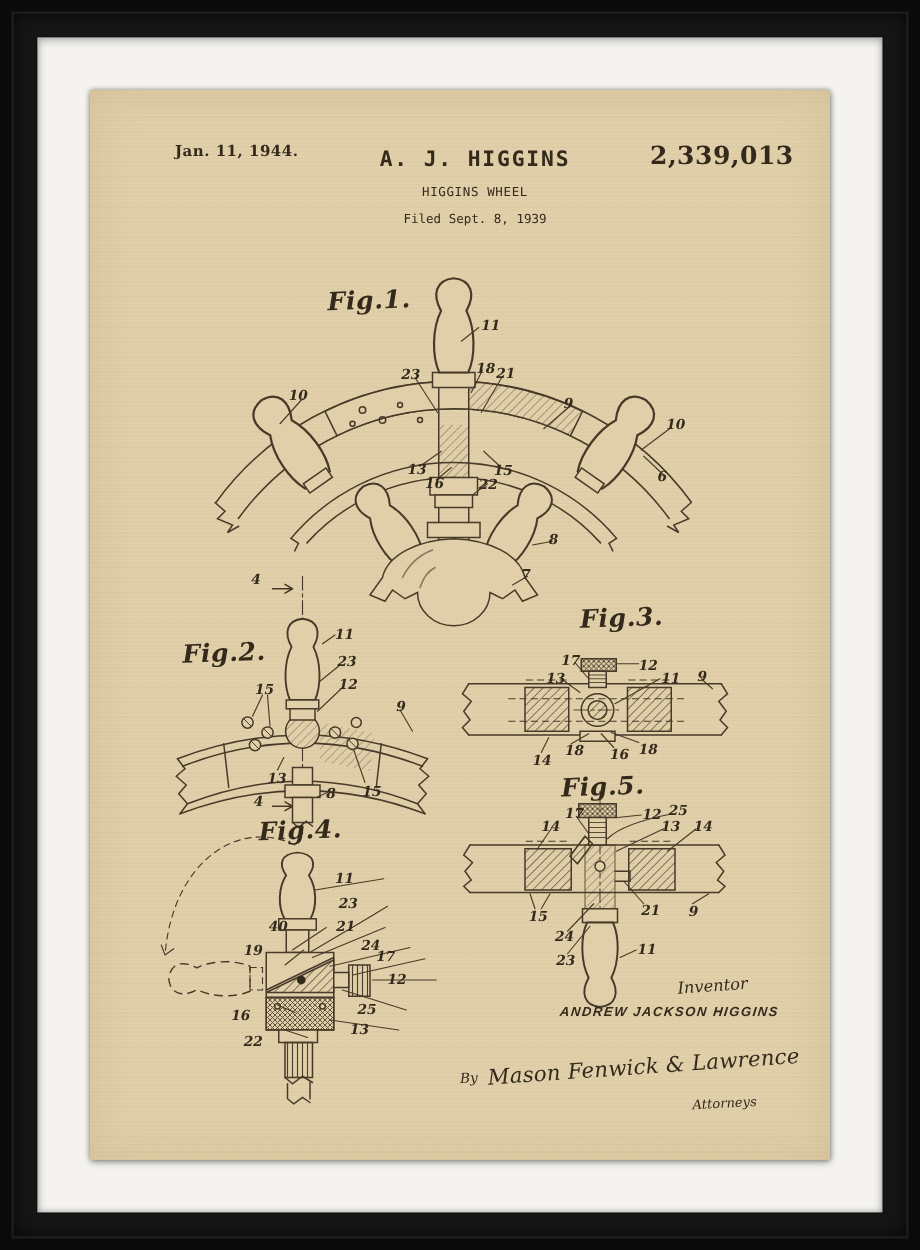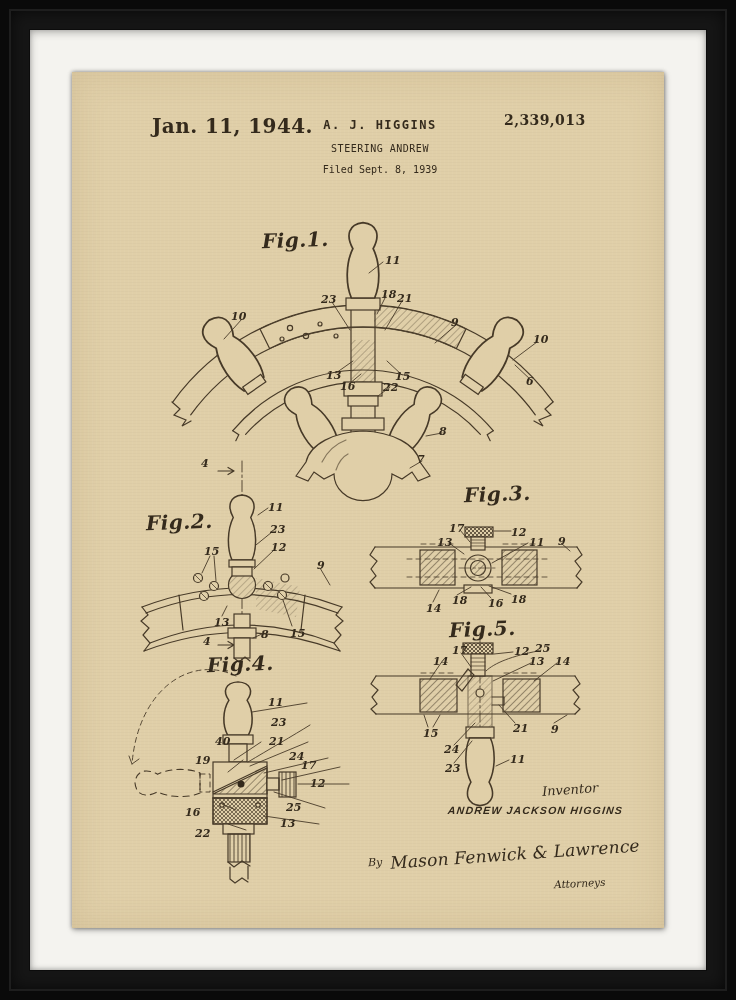--- a/index.html
+++ b/index.html
@@ -13,25 +13,25 @@
          box-shadow:inset 0 0 0 2px #1e1e1e, inset 0 0 18px rgba(0,0,0,.8);}
   .mat{position:absolute;inset:30px;background:var(--mat);
        box-shadow:inset 0 2px 8px rgba(0,0,0,.30), inset 0 -1px 4px rgba(0,0,0,.18), 0 0 0 1px #0c0c0c;}
   .paper{position:absolute;inset:42px;background:var(--paper);
        background-image:repeating-linear-gradient(0deg, rgba(0,0,0,.018) 0 1px, rgba(255,255,255,0) 1px 3px),
                         repeating-linear-gradient(90deg, rgba(255,255,255,.03) 0 1px, rgba(255,255,255,0) 1px 4px);
        box-shadow:0 0 4px rgba(0,0,0,.4), 1px 2px 6px rgba(0,0,0,.3), inset 0 0 34px rgba(150,118,66,.16);
        color:var(--ink);}
   .abs{position:absolute;}
   
-  .date{left:80px;top:42px;font-weight:bold;font-size:20px;letter-spacing:.4px;}
-  .patno{left:432px;top:40px;font-weight:bold;font-size:14px;letter-spacing:.4px;text-align:right;}
+  .date{left:68px;top:42px;font-weight:bold;font-size:12px;letter-spacing:.4px;}
+  .patno{left:448px;top:40px;font-weight:bold;font-size:20px;letter-spacing:.4px;text-align:right;}
   .hcenter{left:178px;top:46px;width:260px;text-align:center;
            font-family:"DejaVu Sans Mono",monospace;}
-  .hname{font-size:12px;font-weight:bold;letter-spacing:1.5px;}
+  .hname{font-size:17px;font-weight:bold;letter-spacing:1.5px;}
   .htitle2{font-size:10px;margin-top:11px;letter-spacing:.5px;}
   .hfiled{font-size:10px;margin-top:10px;letter-spacing:0;}
   
   .fig-title{position:absolute;font-style:italic;font-weight:bold;font-size:20px;
              letter-spacing:.5px;transform:rotate(-2deg);white-space:nowrap;}
   .ref{position:absolute;font-style:italic;font-weight:bold;font-size:11px;line-height:11px;
        letter-spacing:0;white-space:nowrap;}
   
   .inv-cap{left:470px;top:710px;font-style:italic;font-size:13px;transform:rotate(-4deg);}
   .inv-name{left:376px;top:732px;font-family:"Liberation Sans",sans-serif;font-style:italic;
@@ -48,21 +48,21 @@
 
 <div class="scene">
   <div class="frame"></div>
   <div class="mat">
     <div class="paper">
 
       <div class="abs date">Jan. 11, 1944.</div>
       <div class="abs patno">2,339,013</div>
       <div class="abs hcenter">
         <div class="hname">A. J. HIGGINS</div>
-        <div class="htitle2">STEERING ANDREW</div>
+        <div class="htitle2">HIGGINS WHEEL</div>
         <div class="hfiled">Filed Sept. 8, 1939</div>
       </div>
 
       <svg style="left:50px;top:140px" width="430" height="270" viewBox="0 0 430 270">
         <defs>
           <pattern id="p1h" width="5" height="5" patternUnits="userSpaceOnUse" patternTransform="rotate(45)">
             <line x1="0" y1="0" x2="0" y2="5" stroke="#4a3d2b" stroke-width="1"></line>
           </pattern>
           <path id="handleShape" d="M-8,0 C-12,-9 -12,-24 -7,-34 C-12,-43 -10,-51 0,-52 C10,-51 12,-43 7,-34 C12,-24 12,-9 8,0 Z"></path>
         </defs>

